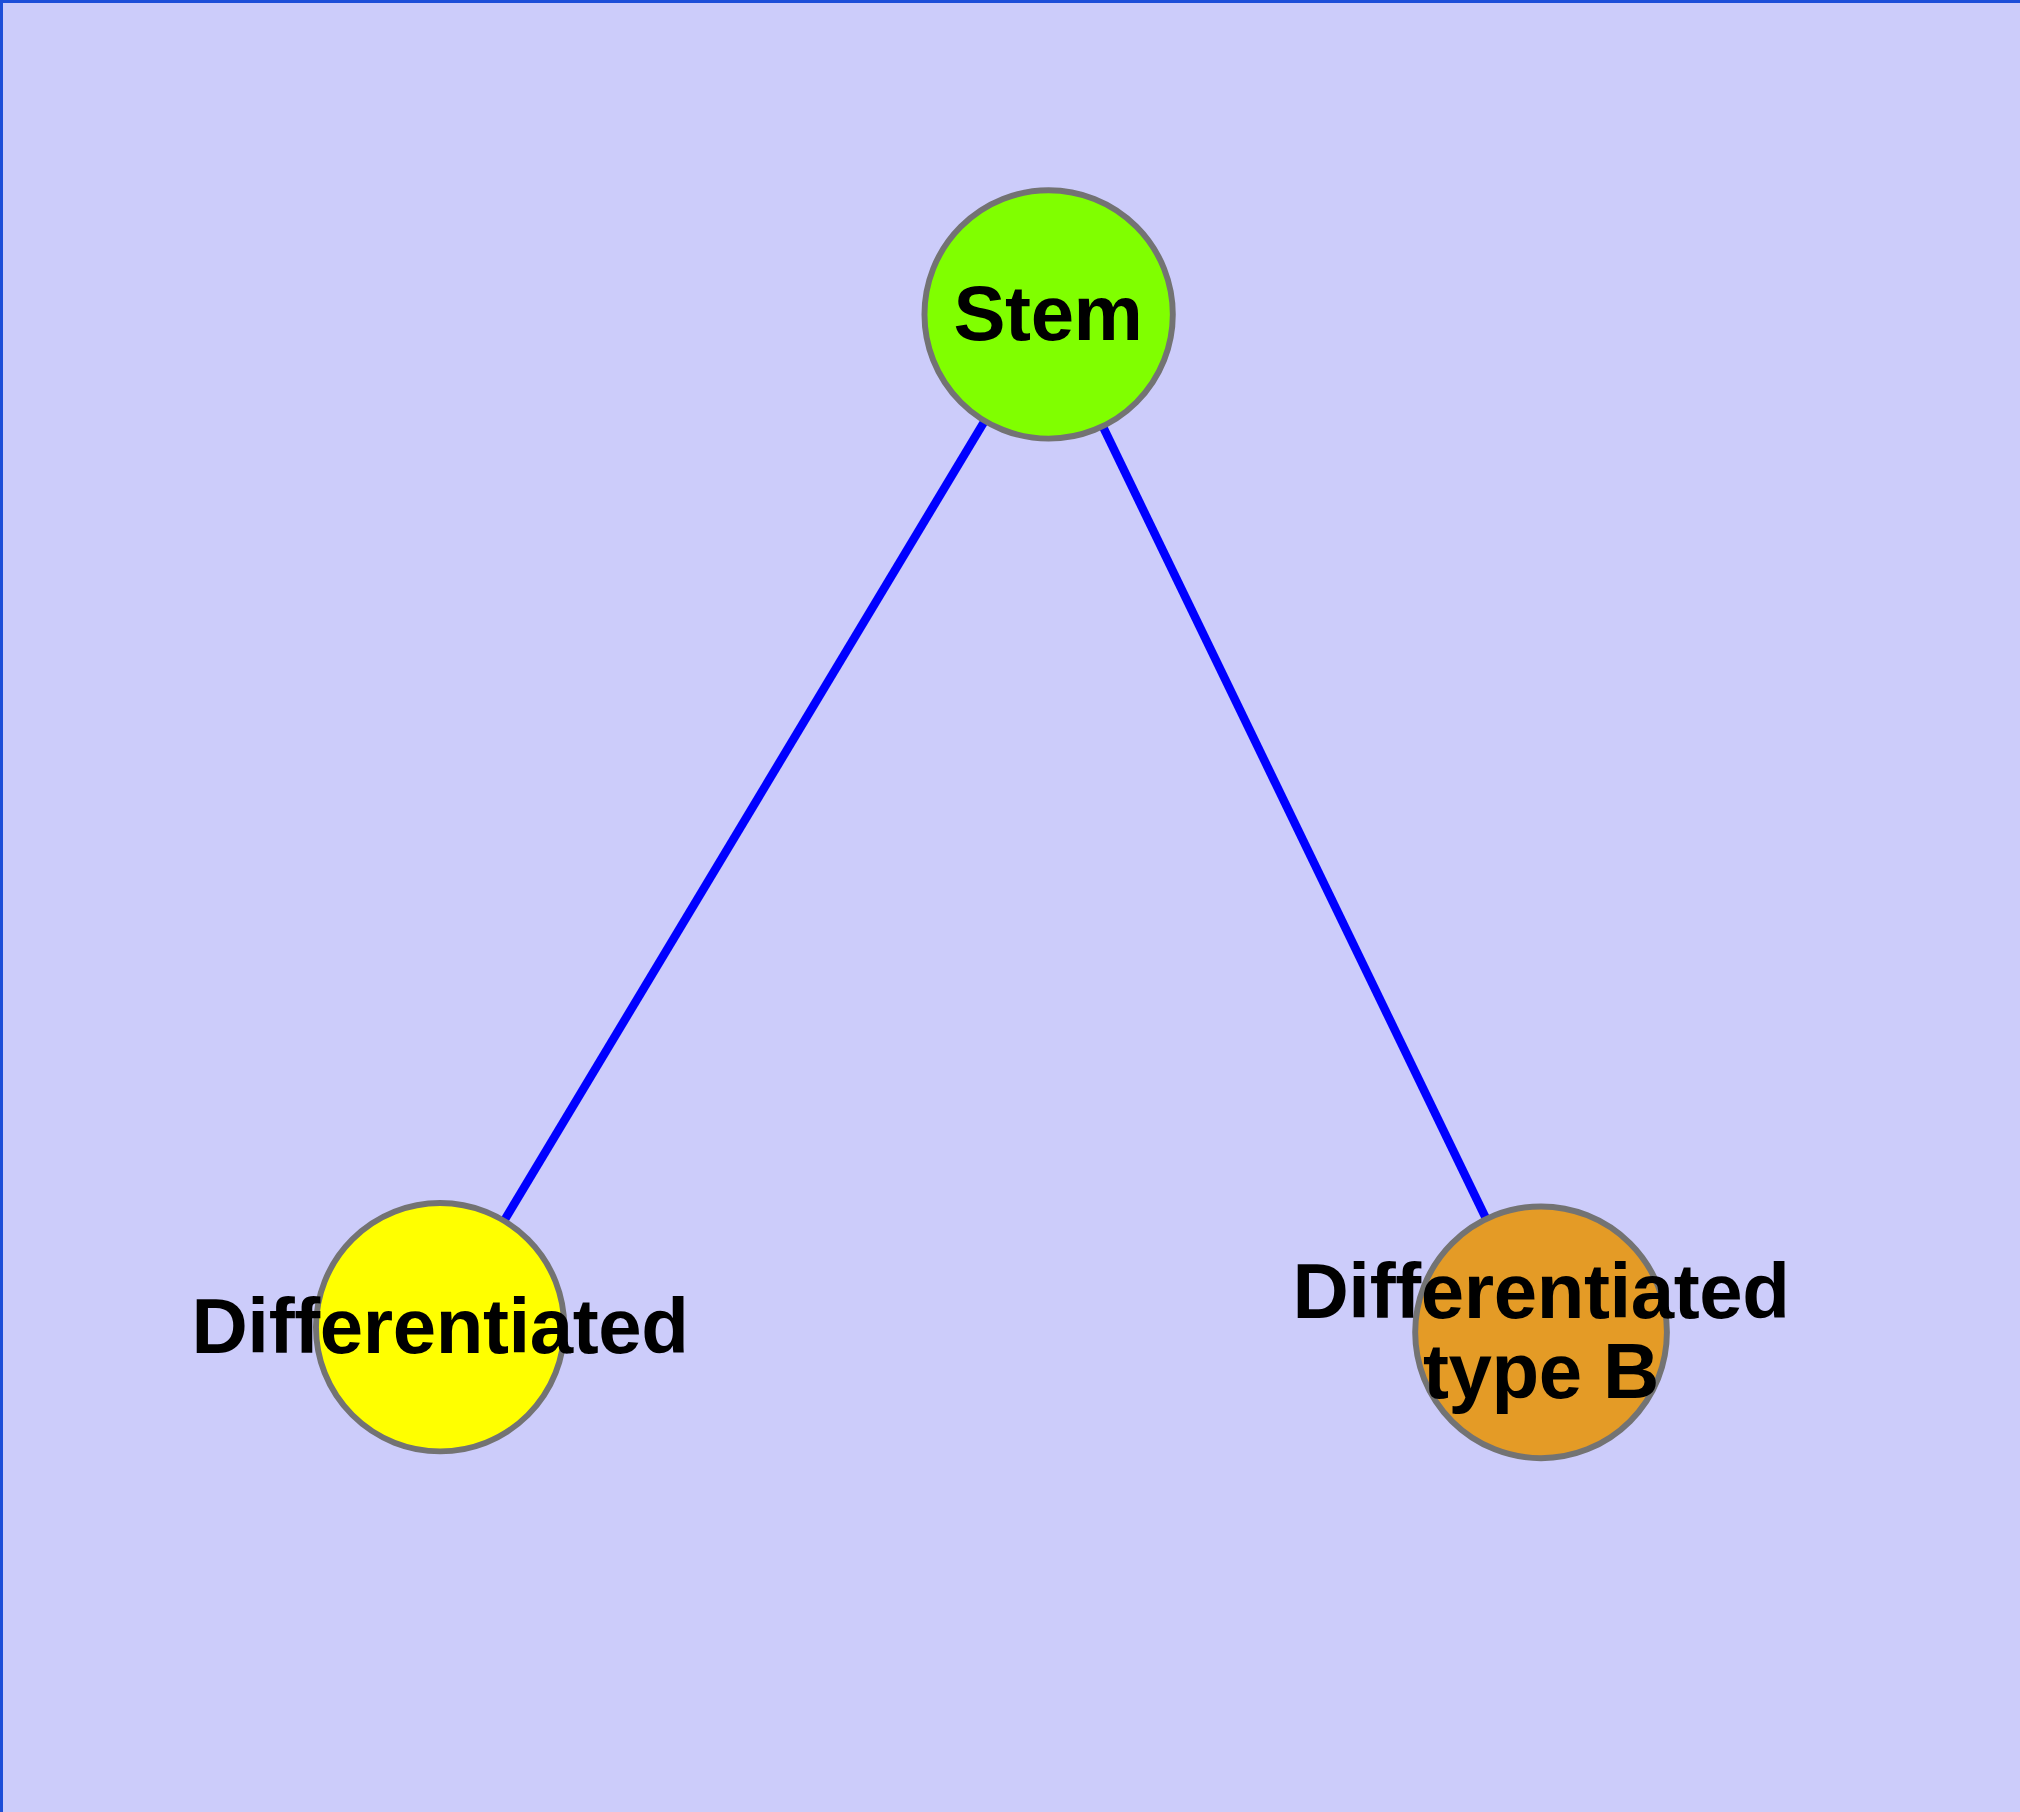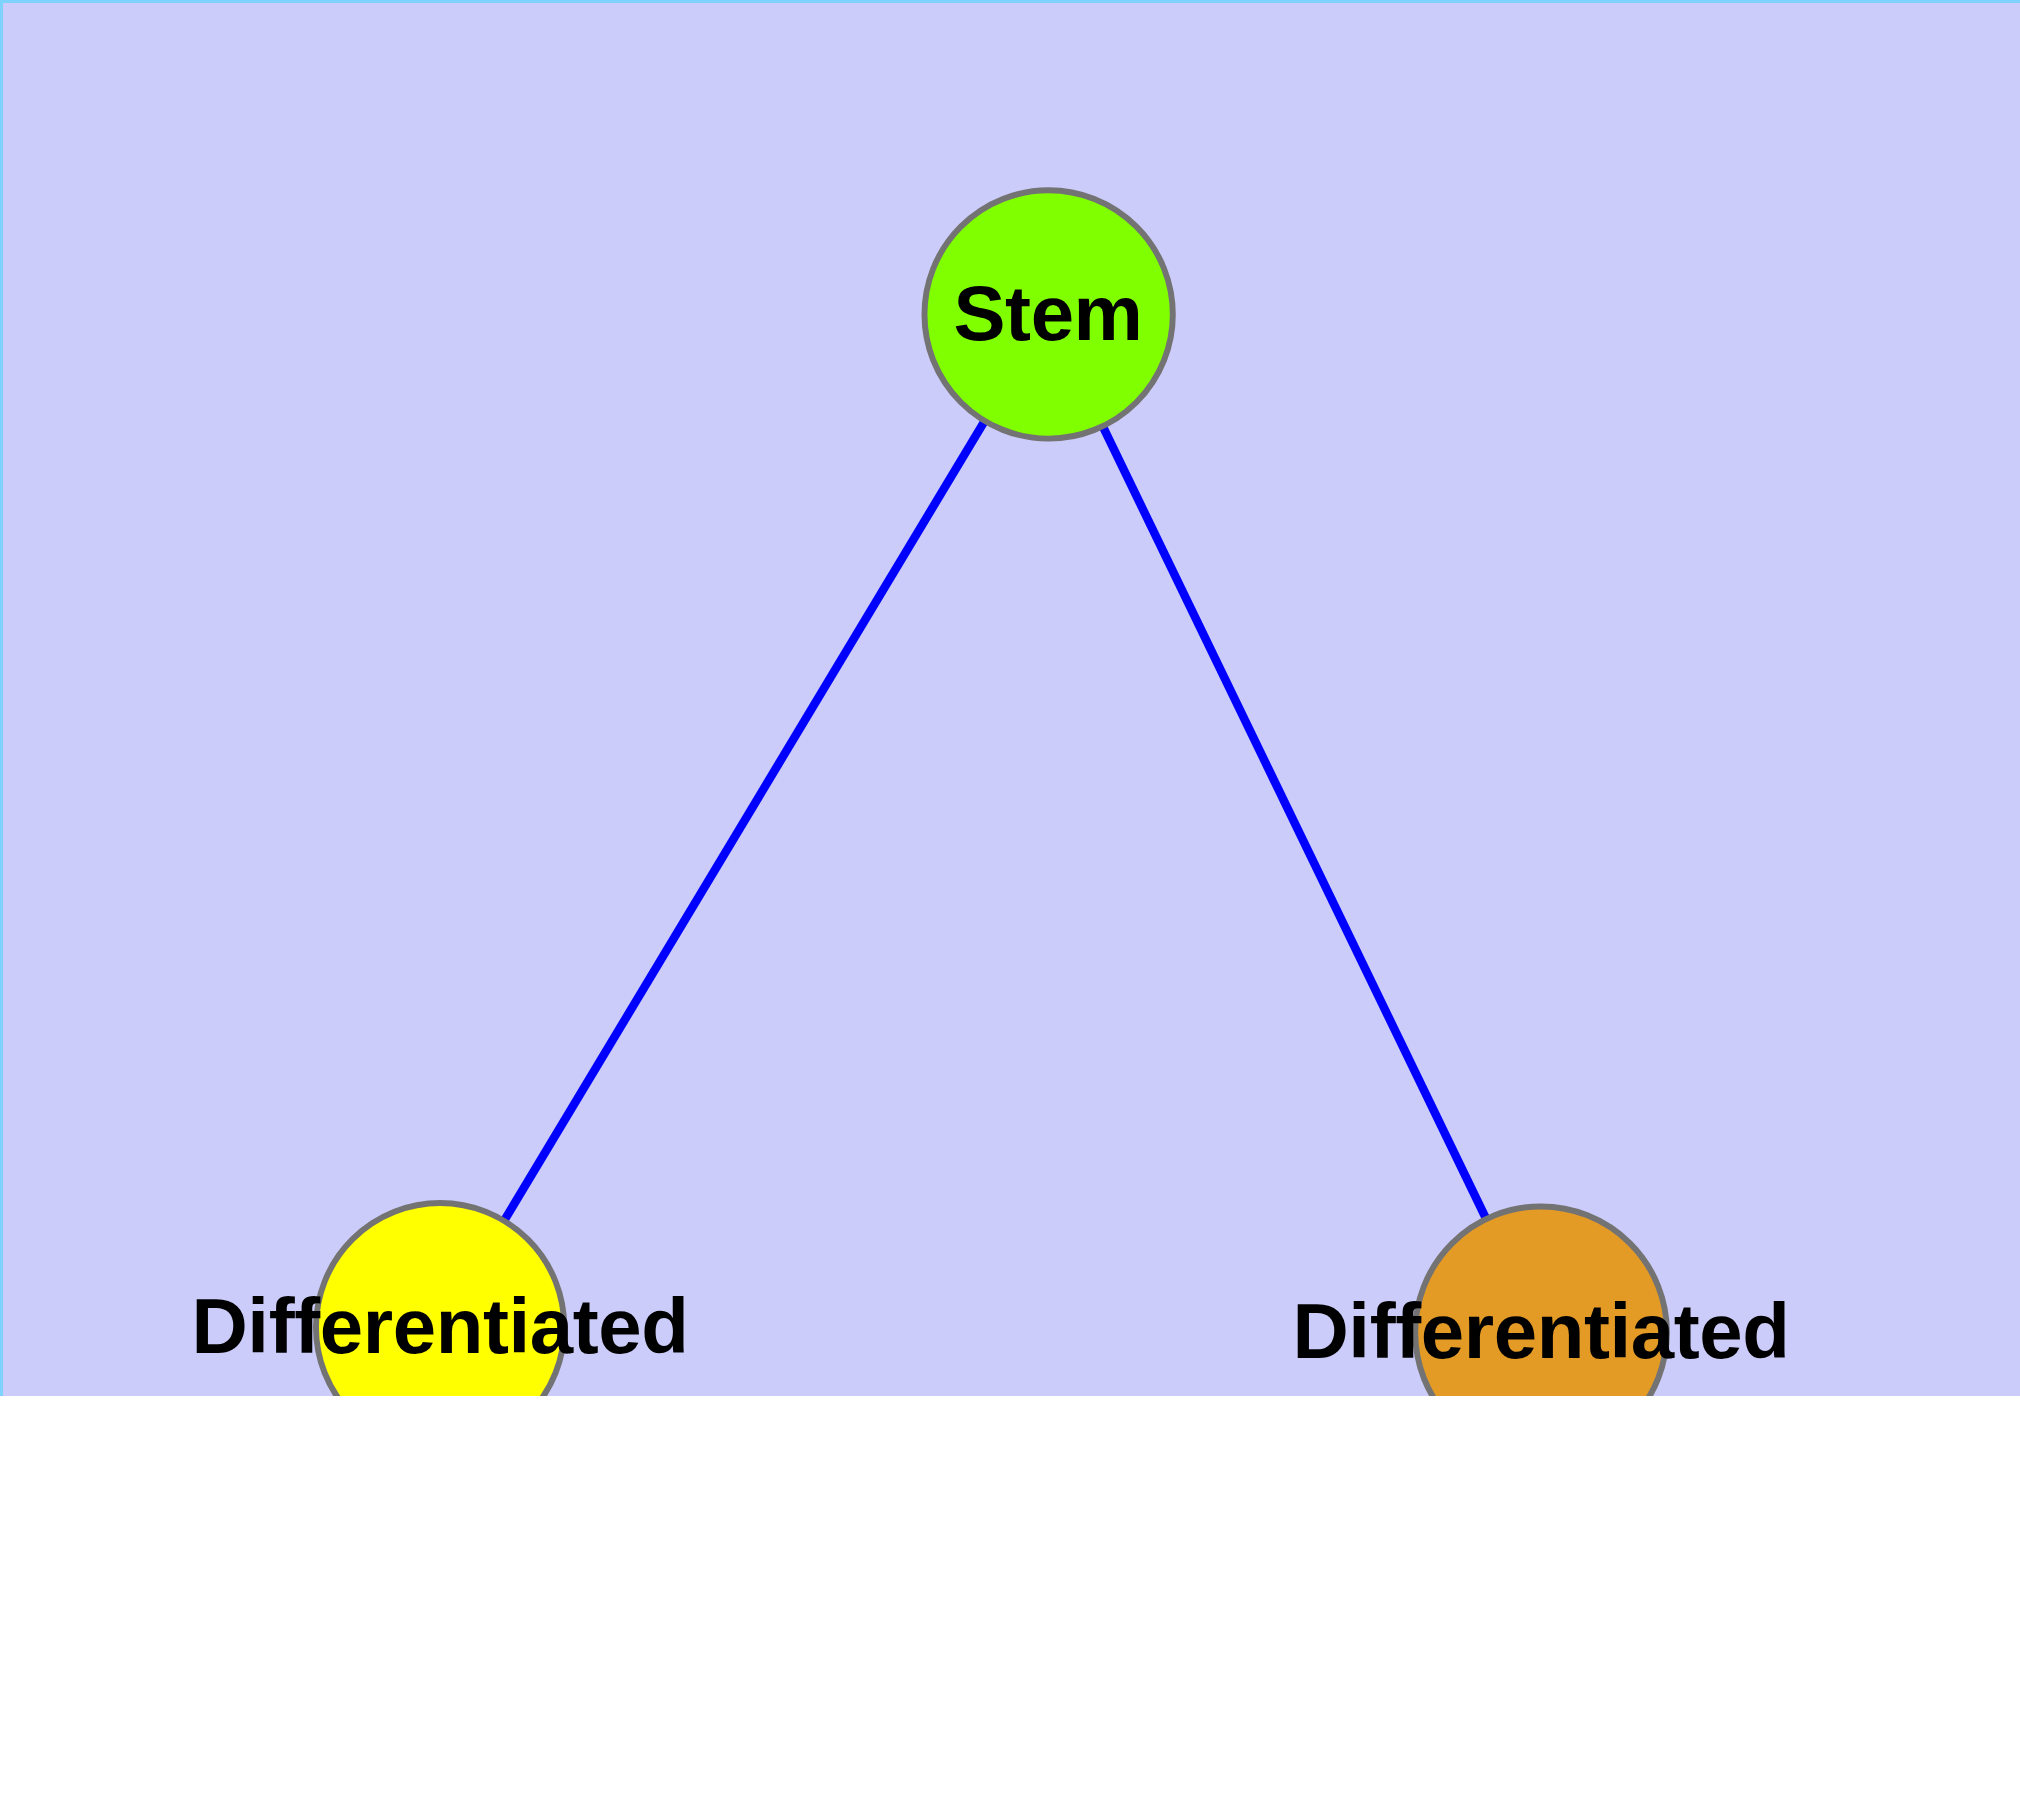--- a/index.html
+++ b/index.html
@@ -7,22 +7,22 @@
     margin: 0;
     padding: 0;
     background: #ffffff;
   }
   body {
     font-family: "Liberation Sans", sans-serif;
   }
   #canvas {
     position: relative;
     width: 2021px;
-    height: 1396px;
-    background: #7dd3fc;
+    height: 1812px;
+    background: #1d4ed8;
     overflow: hidden;
   }
   #plot-background {
     position: absolute;
     left: 2.5px;
     top: 2.5px;
     width: 2018px;
     height: 1810px;
     background: #ccccfa;
   }
@@ -63,17 +63,17 @@
     <g id="node-layer">
         <circle cx="1237" cy="371" r="146.5" fill="#80ff00" stroke="#737373" stroke-width="7"></circle>
         <circle cx="519" cy="1566" r="146.5" fill="#ffff00" stroke="#737373" stroke-width="7"></circle>
         <circle cx="1818" cy="1572" r="148.5" fill="#e49b26" stroke="#737373" stroke-width="7"></circle>
       </g>
   </svg>
 
   <div id="label-layer">
       <div class="node-label" style="left: 1048px; top: 314px; color: rgb(0, 0, 0); font-size: 78px;"><div>Stem</div></div>
       <div class="node-label" style="left: 440px; top: 1327px; color: rgb(0, 0, 0); font-size: 78px;"><div>Differentiated</div></div>
-      <div class="node-label" style="left: 1541px; top: 1332px; color: rgb(0, 0, 0); font-size: 78px;"><div>Differentiated</div></div>
+      <div class="node-label" style="left: 1541px; top: 1332px; color: rgb(0, 0, 0); font-size: 78px;"><div>Differentiated</div><div>type B</div></div>
     </div>
 
 </div>
 
 
 </body></html>

